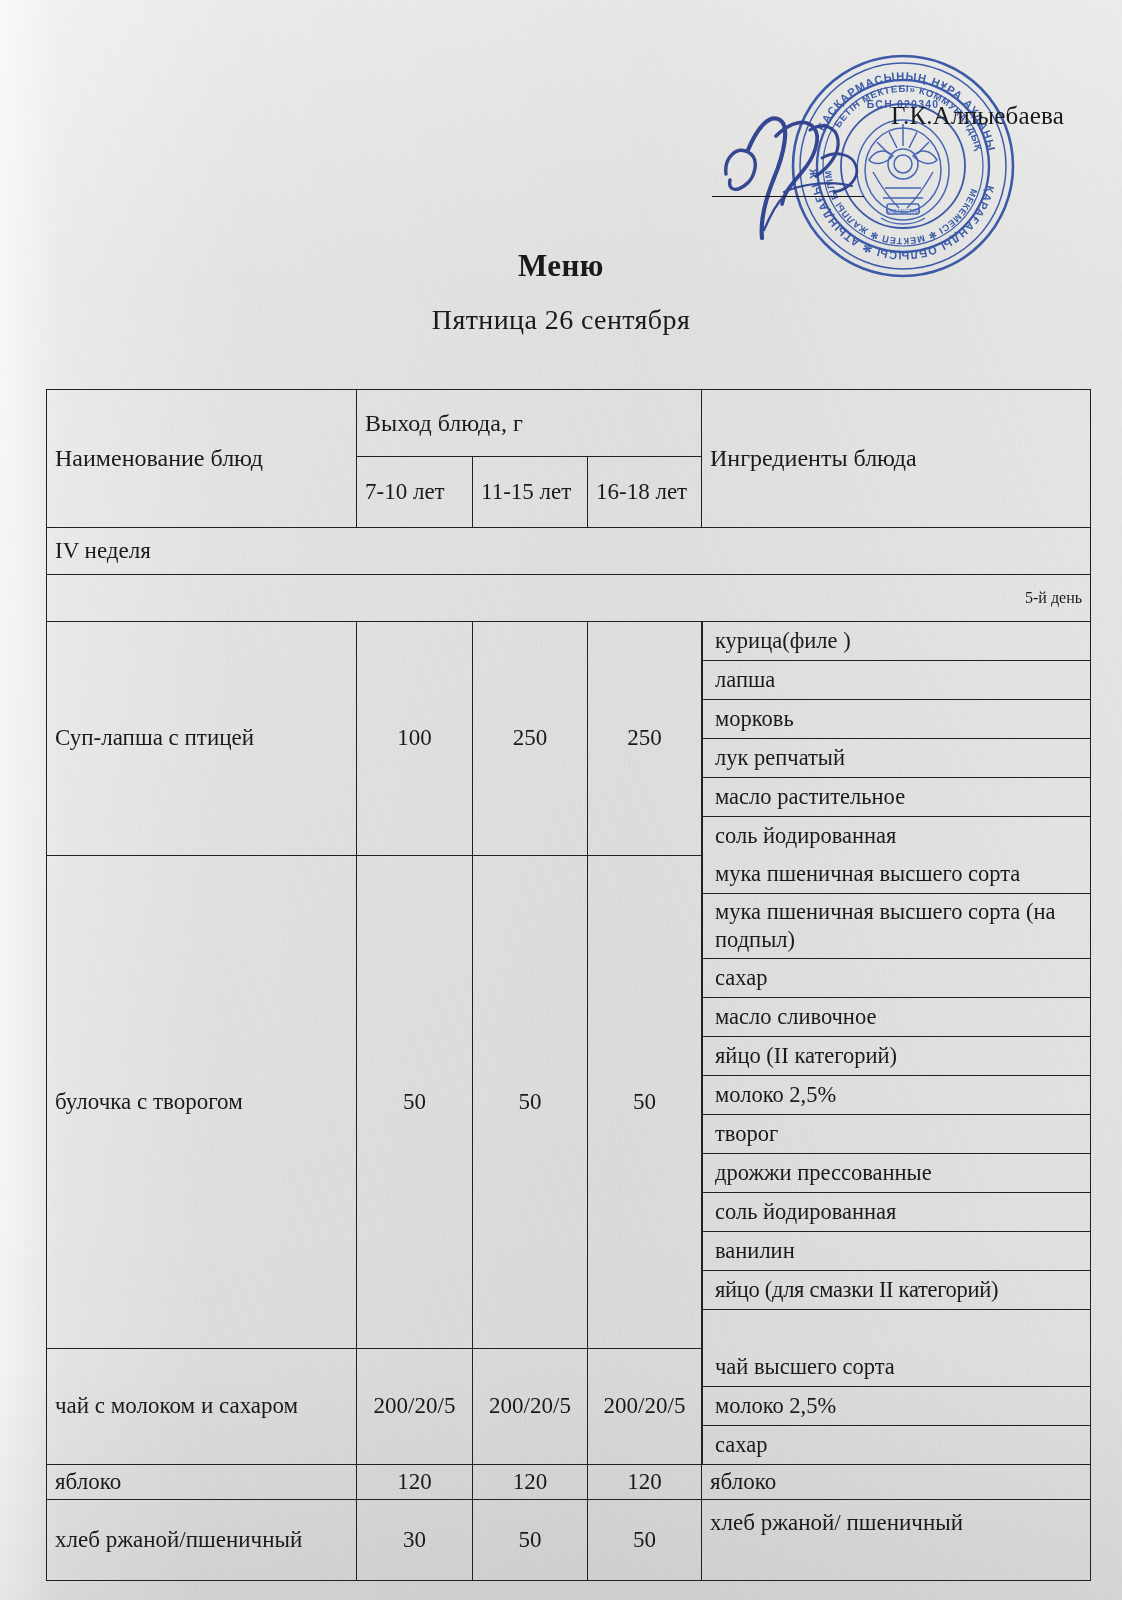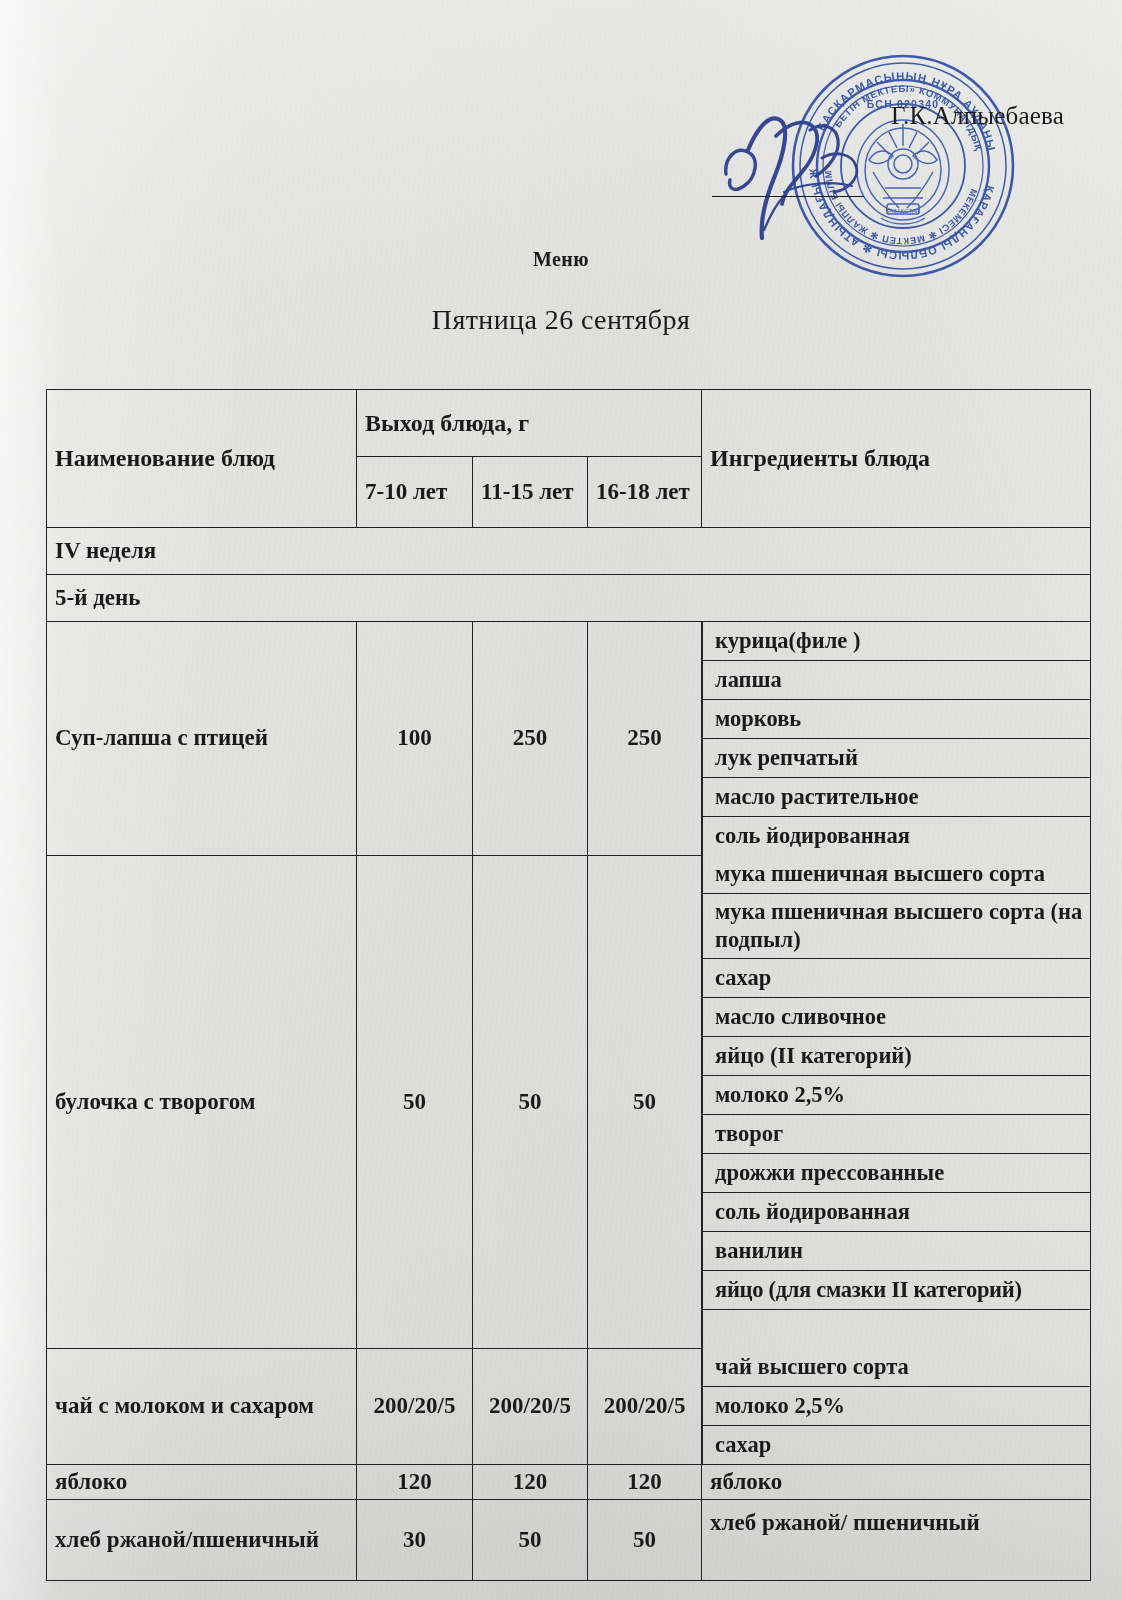--- a/index.html
+++ b/index.html
@@ -84,21 +84,21 @@
     z-index: 4;
     opacity: 0.95;
   }
 
   
   .doc-title {
     position: absolute;
     top: 248px;
     left: 0; right: 0;
     text-align: center;
-    font-size: 20px;
+    font-size: 31px;
     font-weight: bold;
     letter-spacing: 0.4px;
   }
   .doc-subtitle {
     position: absolute;
     top: 304px;
     left: 0; right: 0;
     text-align: center;
     font-size: 28px;
     font-weight: normal;
@@ -115,39 +115,39 @@
   table.menu {
     border-collapse: collapse;
     width: 100%;
     table-layout: fixed;
     font-size: 22.5px;
     background: transparent;
   }
   table.menu td, table.menu th {
     border: 1.5px solid #202124;
     padding: 4px 8px;
-    font-weight: bold;
+    font-weight: normal;
     vertical-align: middle;
     background: transparent;
   }
   th { text-align: left; }
 
   .c-name  { width: 310px; }
   .c-a1    { width: 116px; }
   .c-a2    { width: 115px; }
   .c-a3    { width: 114px; }
   .c-ing   { width: 389px; }
 
   .hdr-name { font-size: 24px; padding-left: 10px; }
   .hdr-vyhod { font-size: 24px; padding-left: 12px; height: 58px; }
   .hdr-ing { font-size: 24px; padding-left: 14px; }
   .hdr-age { font-size: 23px; padding-left: 10px; height: 62px; vertical-align: bottom; }
 
   .week-row td { padding: 6px 10px; font-size: 23px; height: 38px; }
-  .day-row td { text-align: left; font-size: 23px; height: 38px; }
+  .day-row td { text-align: right; font-size: 16px; height: 38px; }
 
   .dish-name { padding-left: 12px; font-size: 23px; }
   .portion { text-align: center; font-size: 23px; }
 
   
   .ing-cell { padding: 0 !important; border: none !important; }
   table.ing {
     border-collapse: collapse;
     width: 100%;
     table-layout: fixed;

